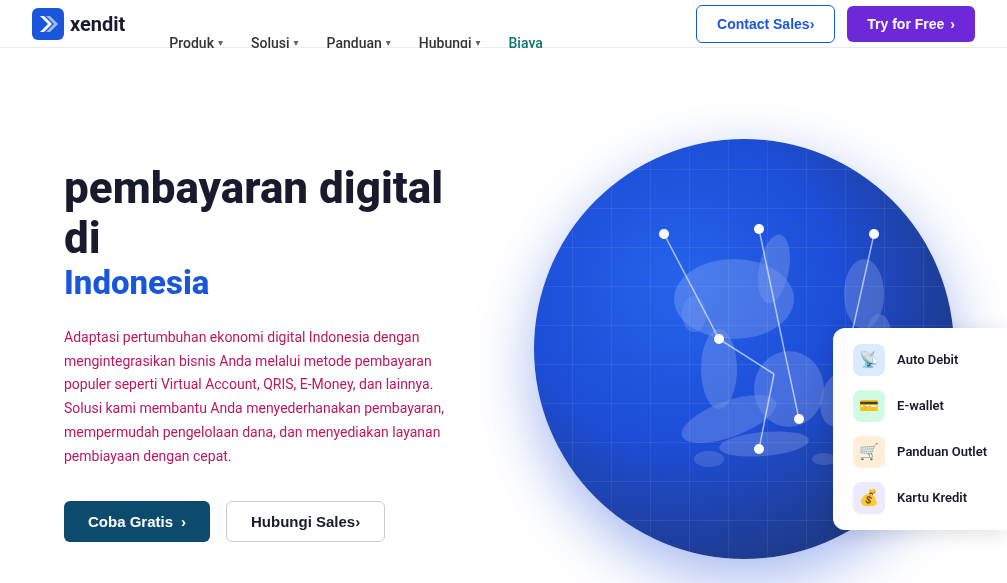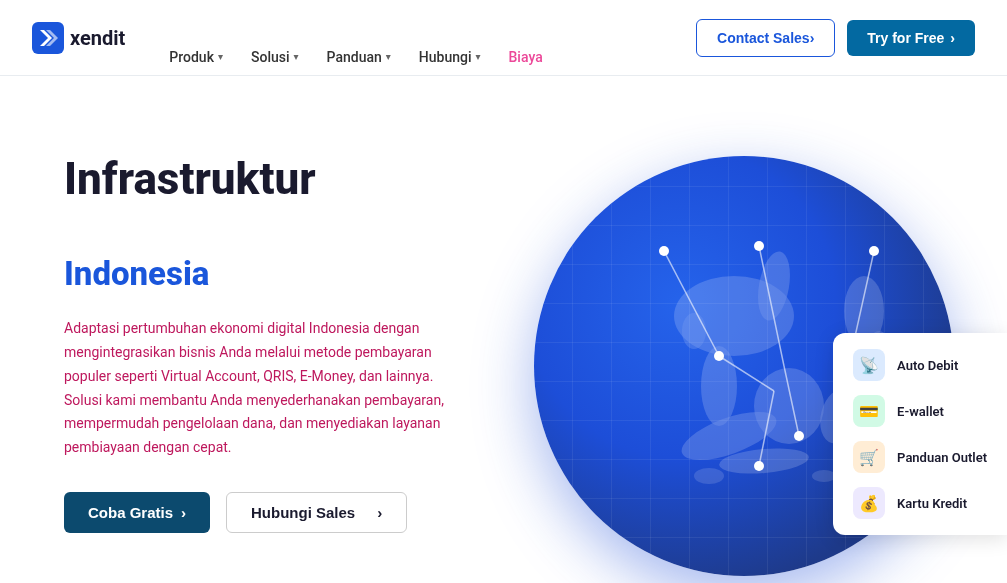--- a/index.html
+++ b/index.html
@@ -10,21 +10,21 @@
       min-height: 583px;
       overflow: hidden;
     }
 
     
     nav {
       background: #fff;
       display: flex;
       align-items: center;
       padding: 0 32px;
-      height: 76px;
+      height: 48px;
       border-bottom: 1px solid #e8ecf0;
       gap: 8px;
     }
     .nav-logo {
       display: flex;
       align-items: center;
       gap: 6px;
       margin-right: 24px;
       text-decoration: none;
     }
@@ -55,21 +55,21 @@
       border-radius: 6px;
       font-weight: 500;
     }
     .nav-item .chevron {
       font-size: 10px;
       color: #666;
     }
     .nav-biaya {
       padding: 8px 12px;
       font-size: 14px;
-      color: #ec4899;
+      color: #0f766e;
       cursor: pointer;
       font-weight: 500;
     }
     .nav-actions {
       display: flex;
       align-items: center;
       gap: 12px;
     }
     .btn-contact {
       padding: 10px 20px;
@@ -81,21 +81,21 @@
       font-weight: 600;
       cursor: pointer;
       display: flex;
       align-items: center;
       gap: 0;
     }
     .btn-try {
       padding: 10px 20px;
       border: none;
       color: #fff;
-      background: #0369a1;
+      background: #6d28d9;
       border-radius: 6px;
       font-size: 14px;
       font-weight: 600;
       cursor: pointer;
       display: flex;
       align-items: center;
       gap: 6px;
     }
 
     
@@ -161,21 +161,21 @@
       padding: 11px 24px;
       background: transparent;
       color: #1a1a2e;
       border: 1.5px solid #ccc;
       border-radius: 6px;
       font-size: 15px;
       font-weight: 600;
       cursor: pointer;
       display: flex;
       align-items: flex-end;
-      gap: 22px;
+      gap: 0;
     }
 
     
     .right-map {
       flex: 1;
       position: relative;
       display: flex;
       align-items: center;
       justify-content: center;
       overflow: visible;
@@ -294,22 +294,22 @@
       <span>Try for Free</span>
       <span>›</span>
     </button>
   </div>
 </nav>
 
 <main>
 
   <div class="left-content">
     <h1 class="hero-title">
-      <span>Infrastruktur</span><br>
       <br>
+      <span>pembayaran digital di</span><br>
       <span class="hero-title-blue">Indonesia</span>
     </h1>
     <p class="hero-desc">Adaptasi pertumbuhan ekonomi digital Indonesia dengan mengintegrasikan bisnis Anda melalui metode pembayaran populer seperti Virtual Account, QRIS, E-Money, dan lainnya. Solusi kami membantu Anda menyederhanakan pembayaran, mempermudah pengelolaan dana, dan menyediakan layanan pembiayaan dengan cepat.</p>
     <div class="hero-buttons">
       <button class="btn-coba">
         <span>Coba Gratis</span>
         <span>›</span>
       </button>
       <button class="btn-hubungi">
         <span>Hubungi Sales</span>

